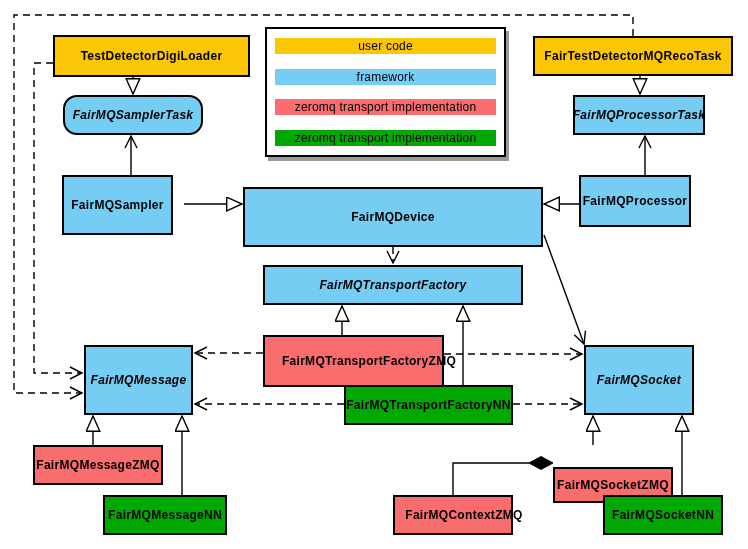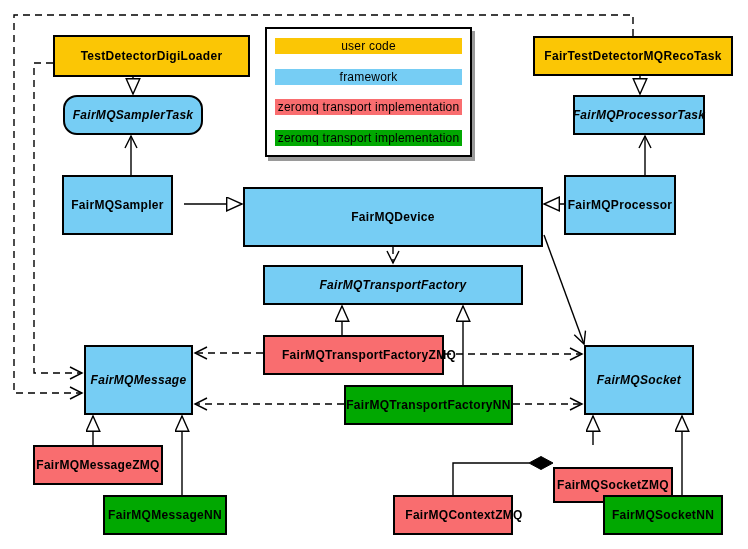--- a/index.html
+++ b/index.html
@@ -12,21 +12,21 @@
     position:absolute;box-sizing:border-box;border:2px solid #000;
     display:flex;align-items:center;justify-content:center;
     font-weight:bold;font-size:12px;letter-spacing:.3px;white-space:nowrap;color:#000;
   }
   .abstract{font-style:italic;}
   .cat-user{background:var(--c-user_code,#fbc605);}
   .cat-fw{background:var(--c-framework,#76cdf4);}
   .cat-zmq{background:var(--c-zeromq,#f96d6f);}
   .cat-nn{background:var(--c-nanomsg,#01a801);}
   .legend{
-    position:absolute;left:265px;top:27px;width:207px;height:130px;
+    position:absolute;left:265px;top:27px;width:241px;height:130px;
     box-sizing:border-box;background:#fff;border:2px solid #000;
     box-shadow:3px 4px 0 #9a9a9a;
     display:flex;flex-direction:column;justify-content:space-between;
     padding:9px 8px;
   }
   .legend .bar{
     height:16px;display:flex;align-items:center;justify-content:center;
     font-size:12px;font-weight:normal;letter-spacing:.2px;color:#000;
   }
   .edge{stroke:#000;stroke-width:1.4;fill:none;}
@@ -100,27 +100,27 @@
   </div>
   <div class="node cat-fw abstract" style="left:573px;top:95px;width:132px;height:40px;">
     <span>FairMQProcessorTask</span>
   </div>
   <div class="node cat-fw" style="left:62px;top:175px;width:111px;height:60px;">
     <span>FairMQSampler</span>
   </div>
   <div class="node cat-fw" style="left:243px;top:175px;width:300px;height:60px;margin-top:12px;">
     <span>FairMQDevice</span>
   </div>
-  <div class="node cat-fw" style="left:564px;top:175px;width:112px;height:60px;text-align:center;">
+  <div class="node cat-fw" style="left:579px;top:175px;width:112px;height:52px;text-align:center;">
     <span>FairMQProcessor</span>
   </div>
   <div class="node cat-fw abstract" style="left:263px;top:265px;width:260px;height:40px;">
     <span>FairMQTransportFactory</span>
   </div>
-  <div class="node cat-zmq" style="left:263px;top:335px;width:181px;height:40px;padding-left:31px;">
+  <div class="node cat-zmq" style="left:263px;top:335px;width:181px;height:52px;padding-left:31px;">
     <span>FairMQTransportFactoryZMQ</span>
   </div>
   <div class="node cat-fw abstract" style="left:84px;top:345px;width:109px;height:70px;">
     <span>FairMQMessage</span>
   </div>
   <div class="node cat-nn" style="left:344px;top:385px;width:169px;height:40px;">
     <span>FairMQTransportFactoryNN</span>
   </div>
   <div class="node cat-fw abstract" style="left:584px;top:345px;width:110px;height:70px;">
     <span>FairMQSocket</span>

